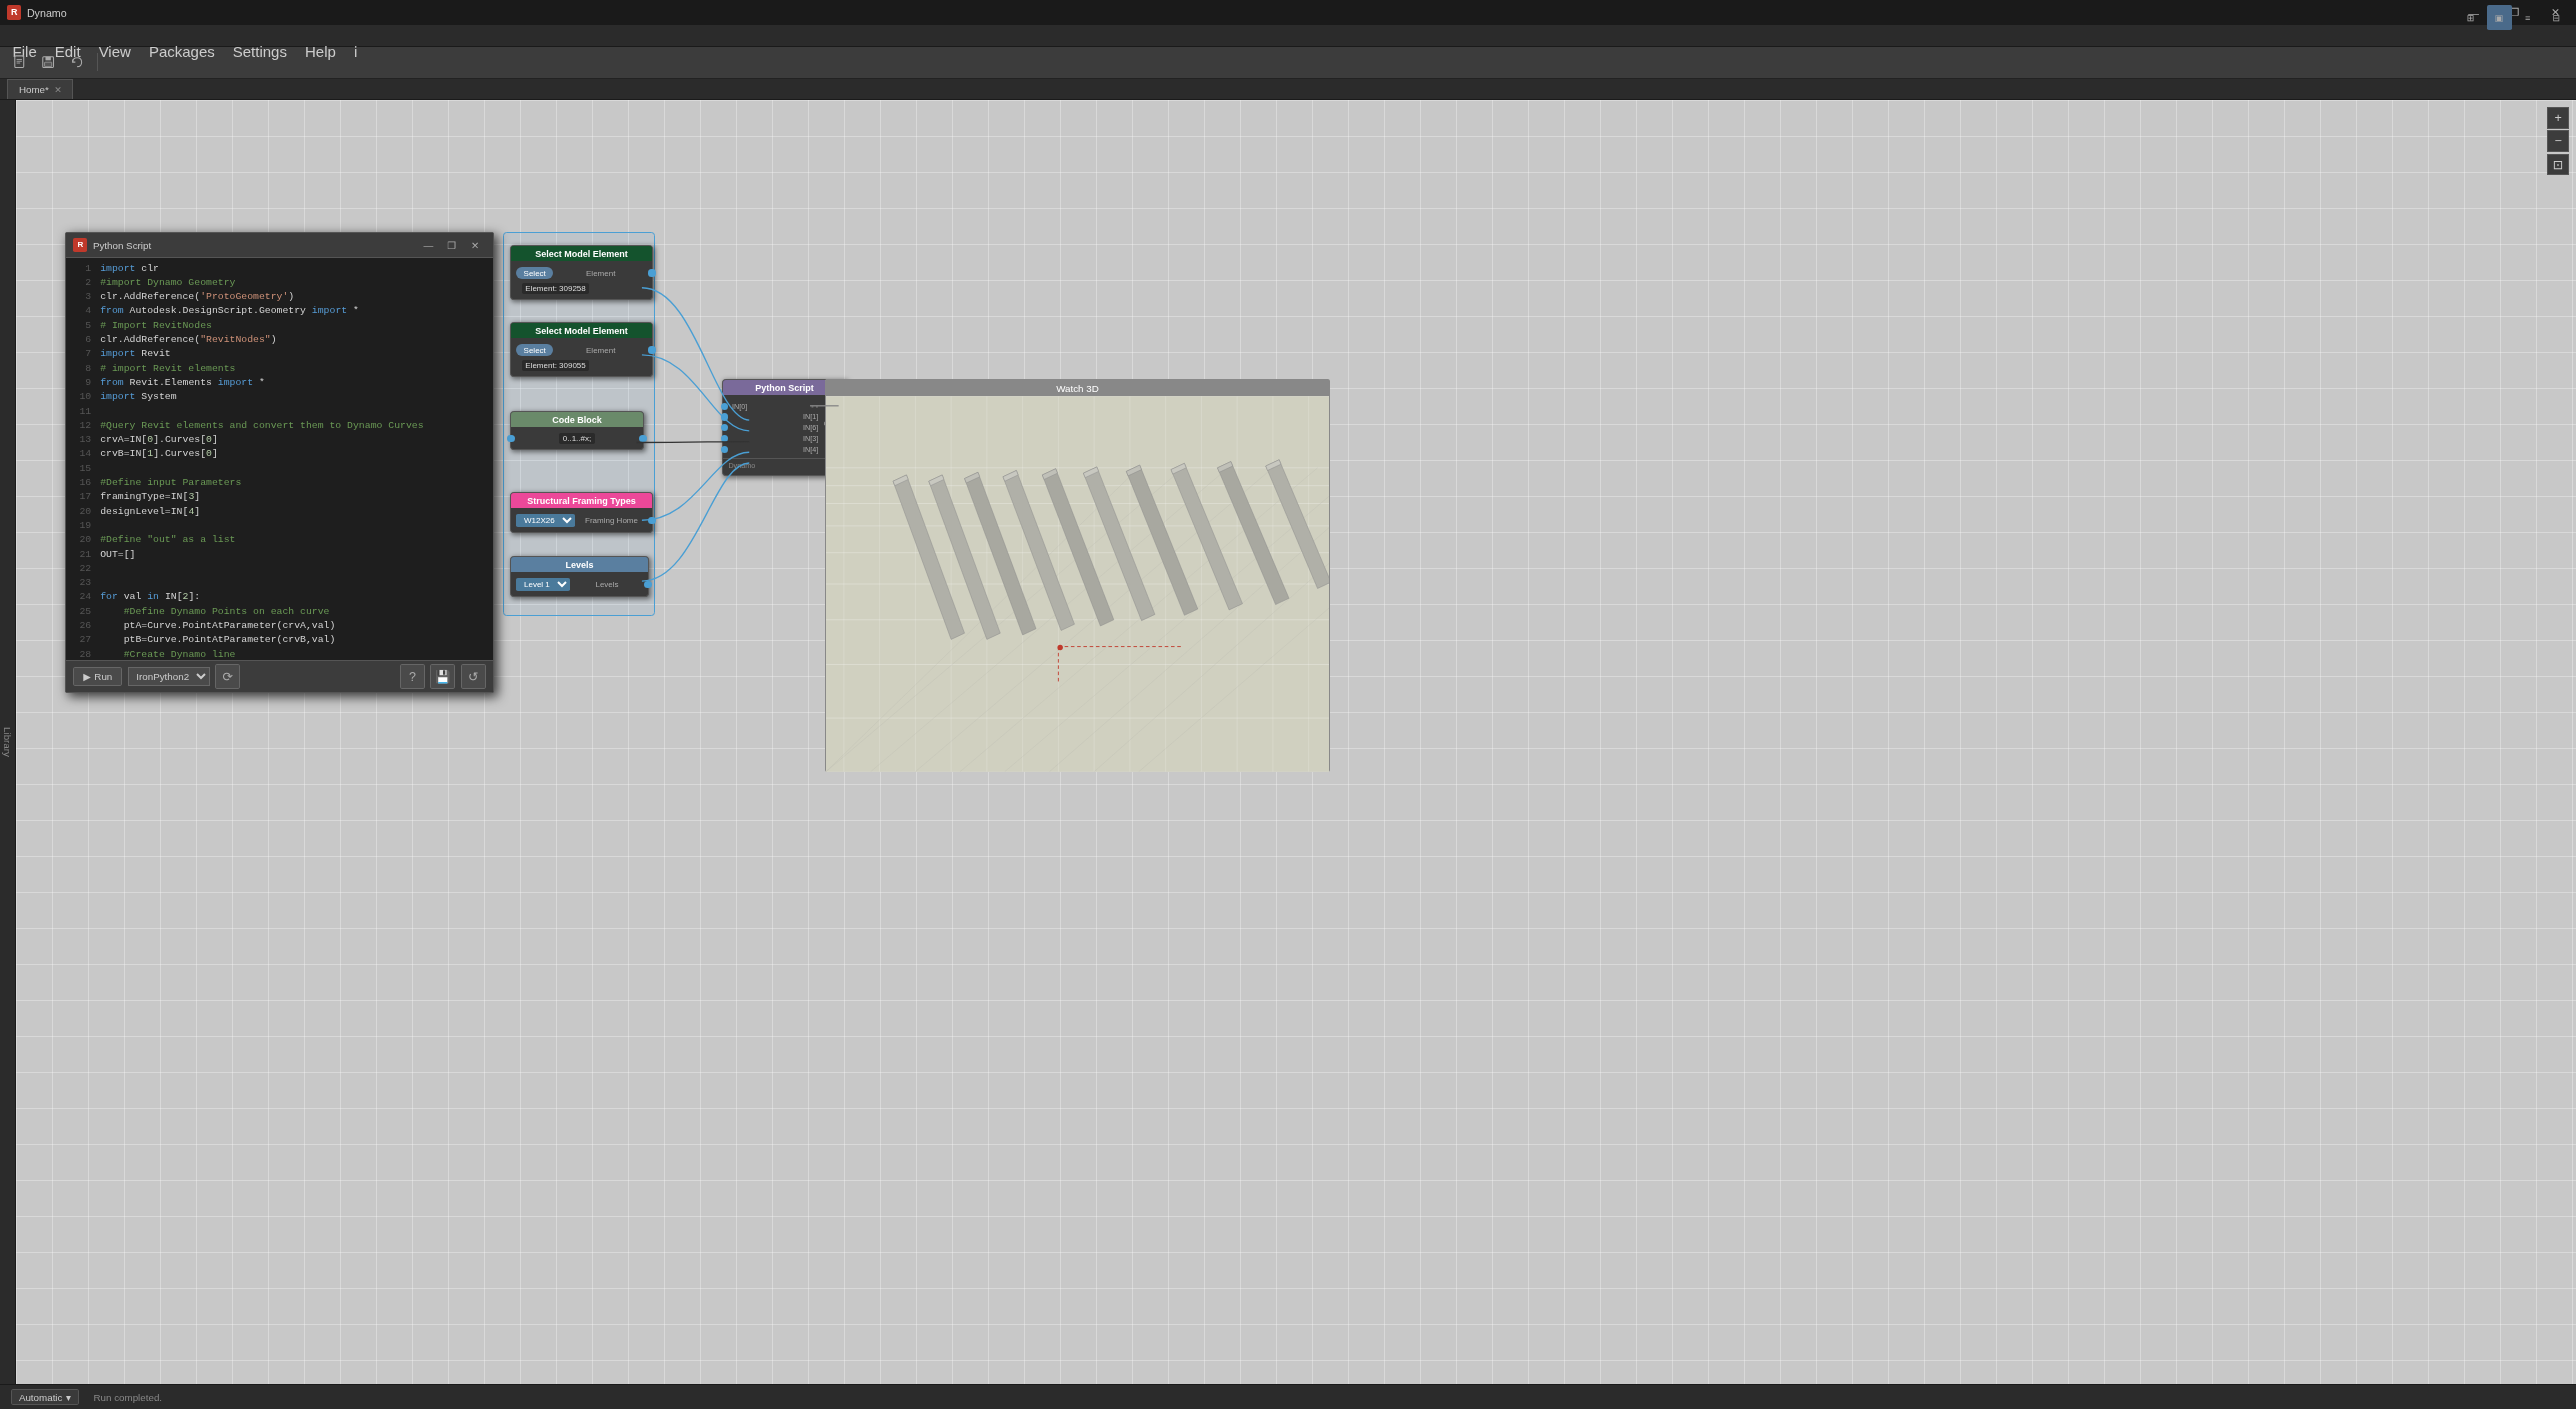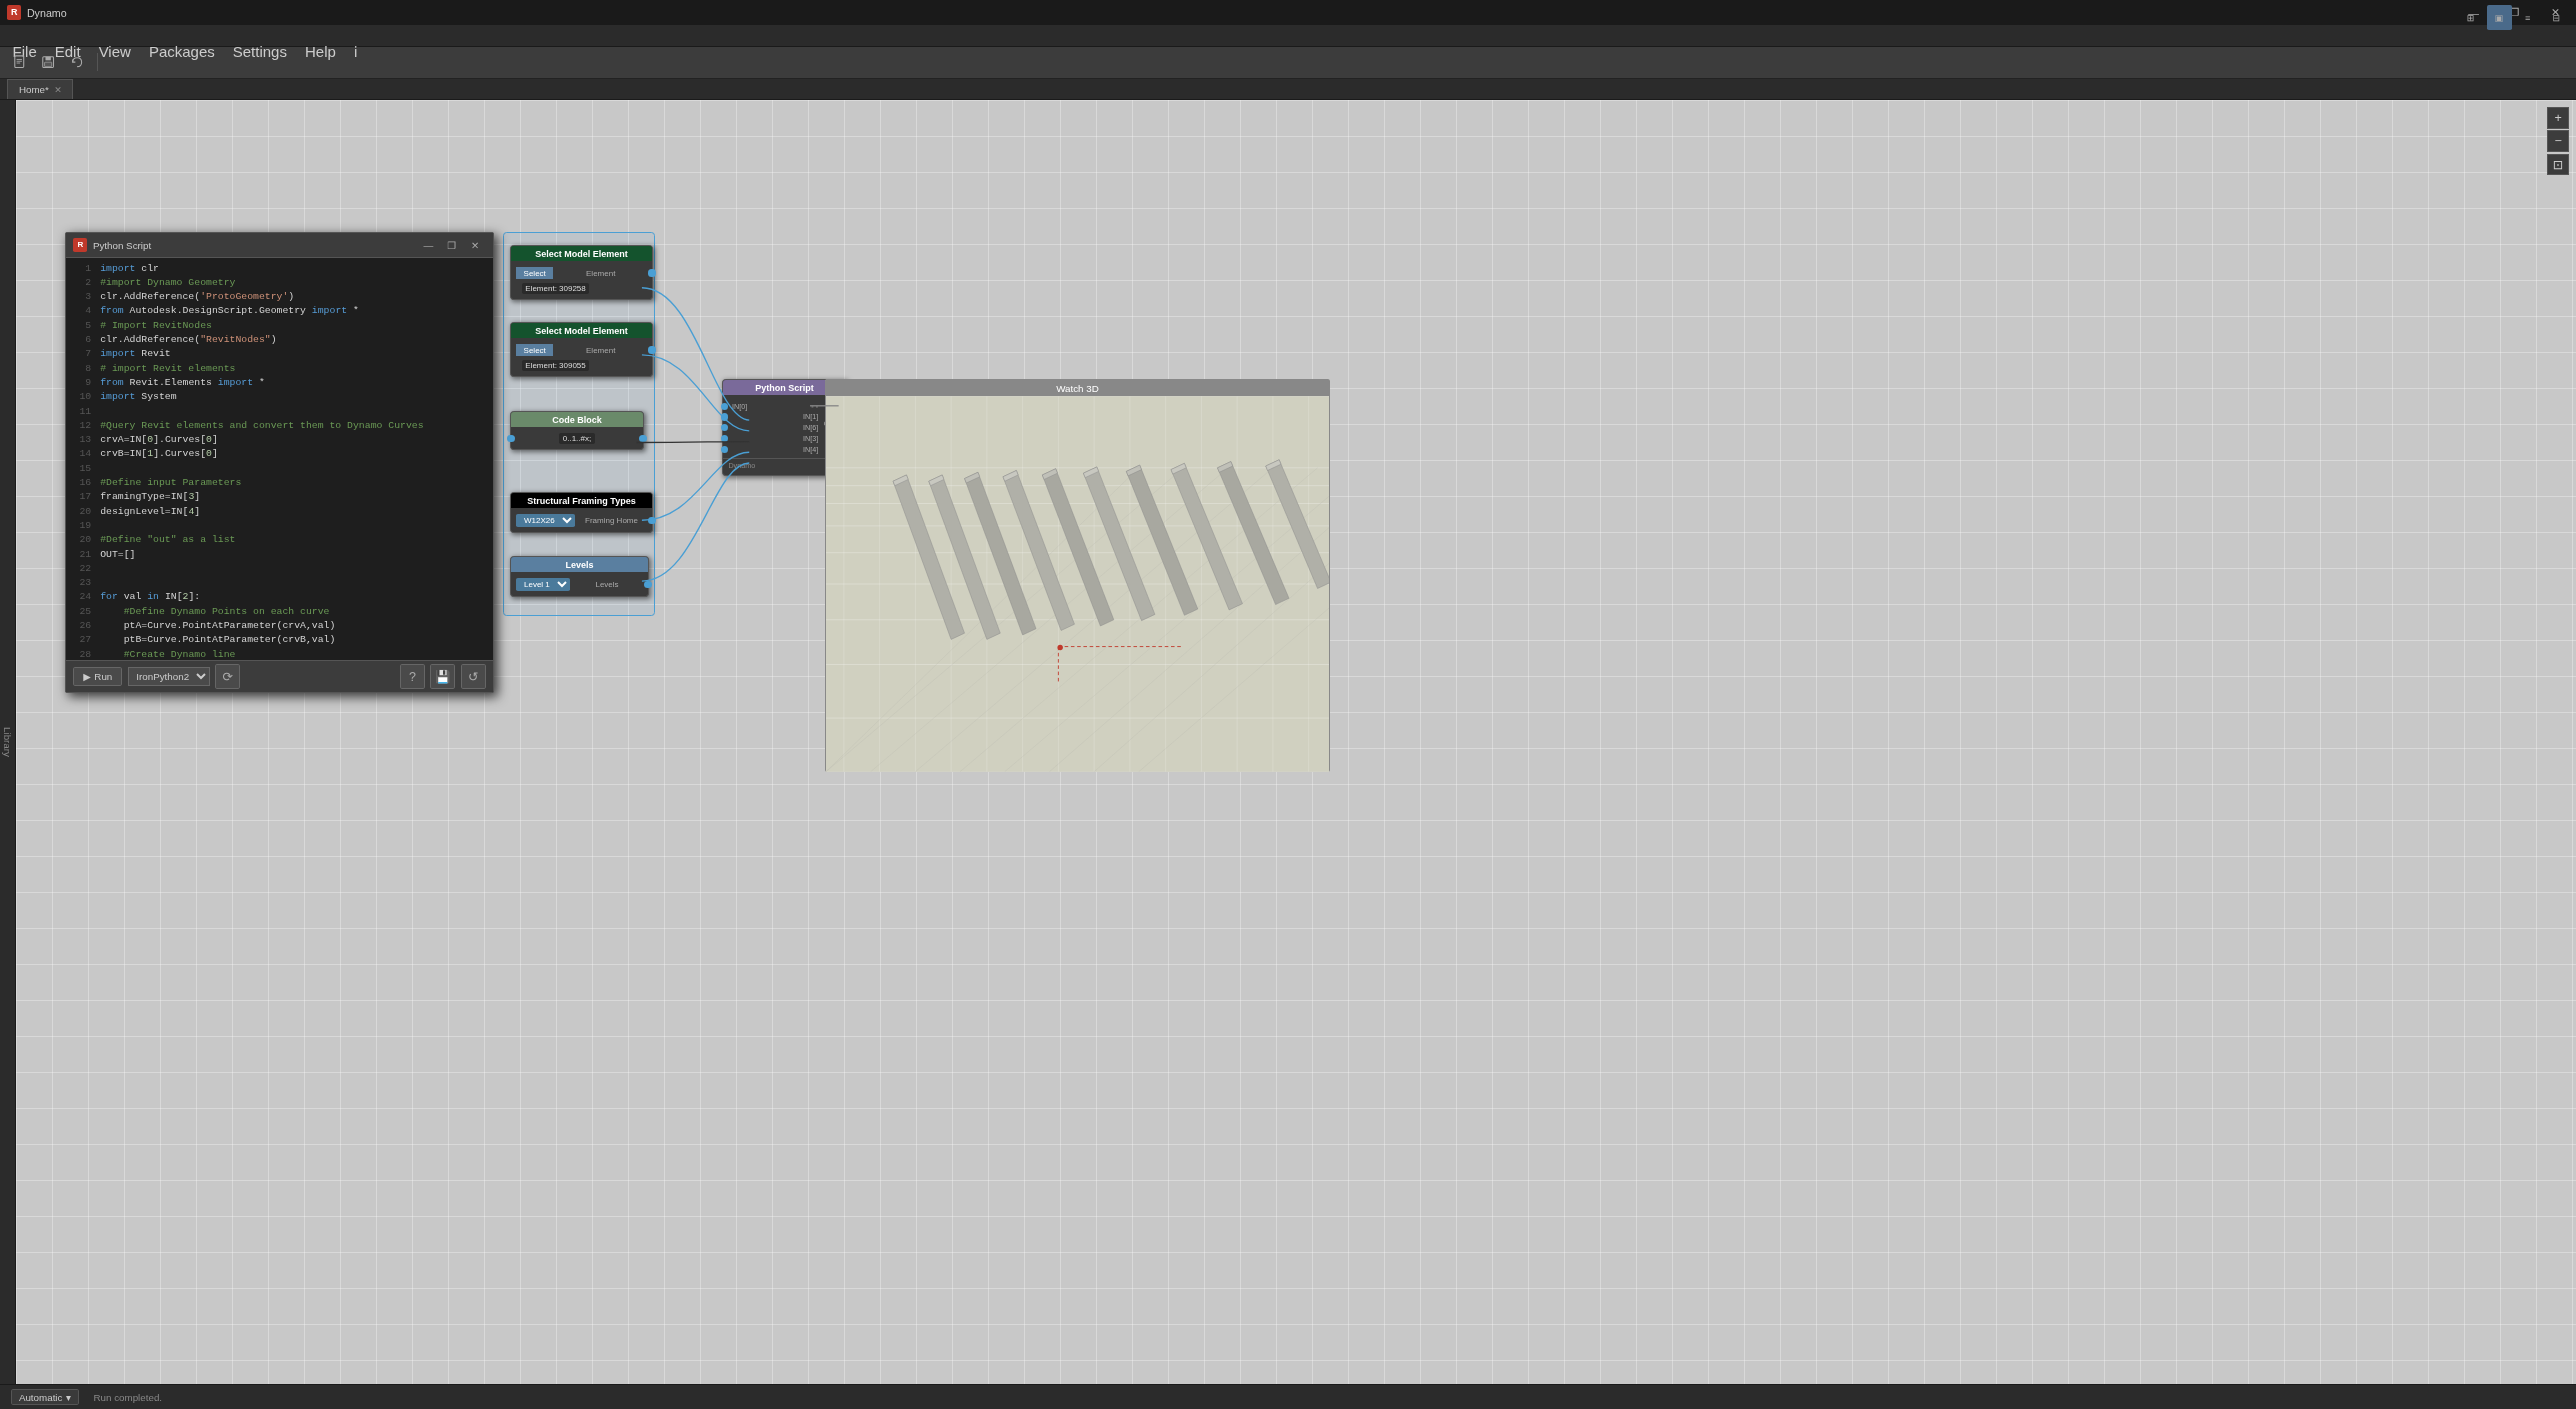--- a/index.html
+++ b/index.html
@@ -214,21 +214,21 @@
       cursor: pointer;
     }
 
     
     .node-select-elem .node-header { background: #14532d; }
     .select-btn {
       background: #5a7fa0;
       color: white;
       font-size: 8px;
       padding: 1.8px 7.2px;
-      border-radius: 0;
+      border-radius: 6px;
       cursor: pointer;
     }
 
     
     .code-block .node-header { background: #6a8a6a; }
 
     
     .python-node .node-header { background: #7a6a9a; }
 
     
@@ -383,21 +383,21 @@
       padding: 1.8px 7.2px;
       border-radius: 1.8px;
       font-size: 9.8px; color: #ccc;
       cursor: pointer;
     }
     #status-bar .status-text {
       font-size: 9.8px; color: #888;
     }
 
     
-    .framing-node .node-header { background: #000000; }
+    .framing-node .node-header { background: #ec4899; }
 
     
     .levels-node .node-header { background: #5a7fa0; }
 
     
     .node-group {
       position: absolute;
       border: 0.9px solid #4a9fd4;
       background: rgba(74, 159, 212, 0.08);
       border-radius: 3.6px;

